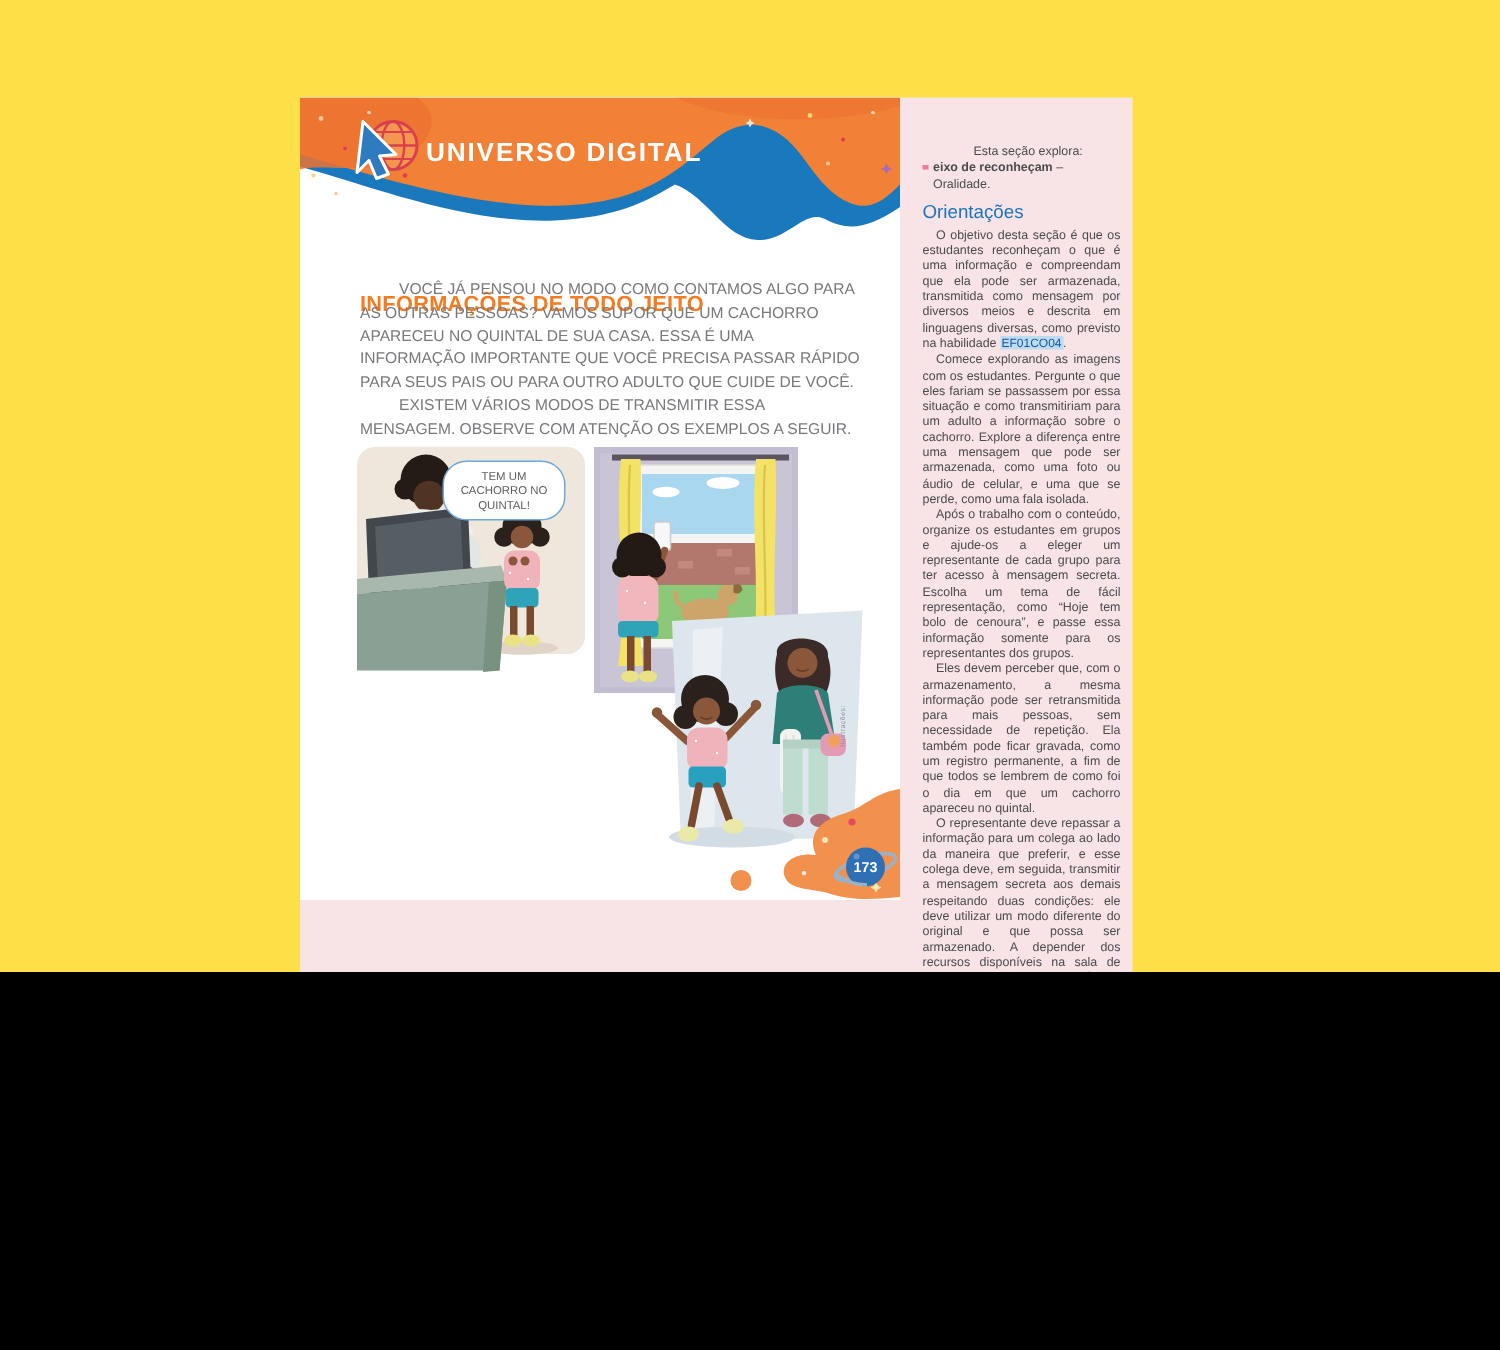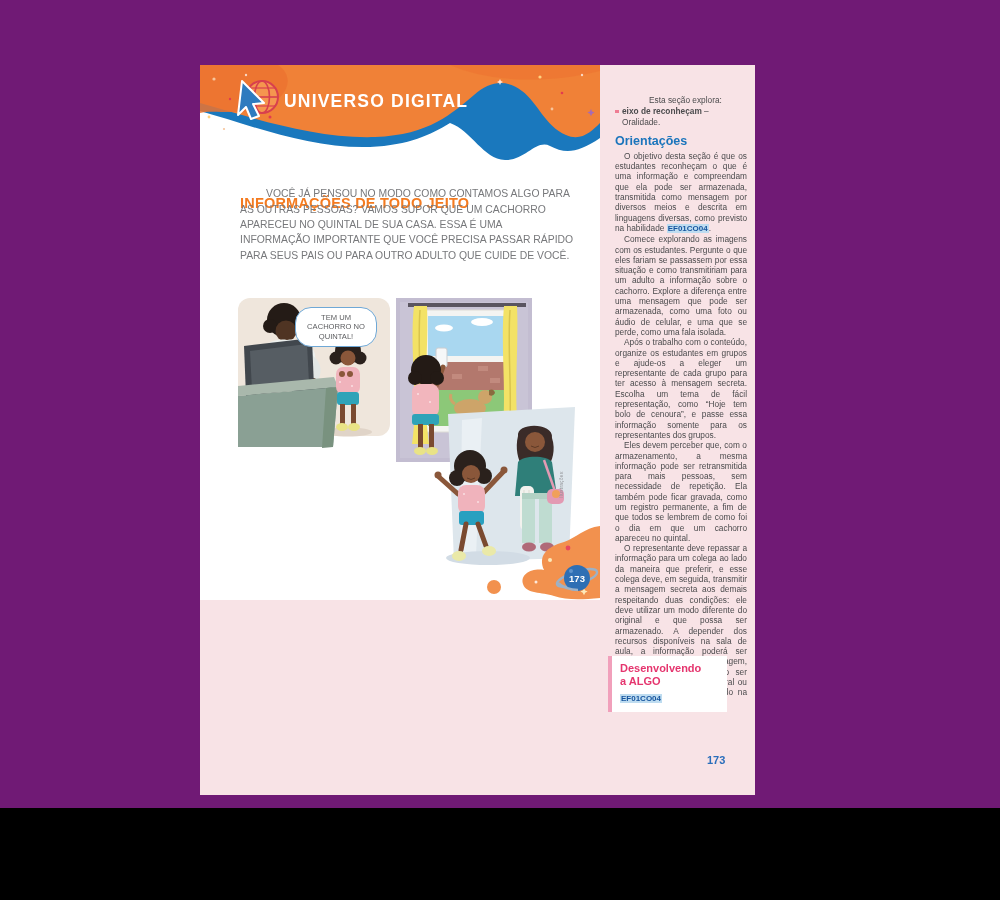--- a/index.html
+++ b/index.html
@@ -1,16 +1,16 @@
 <!DOCTYPE html>
 <html lang="pt"><head>
 <meta charset="utf-8">
 <style>
   html,body{margin:0;padding:0;background:#000;}
-  .stage{position:relative;width:1000px;height:808px;background:#701a75;overflow:hidden;
+  .stage{position:relative;width:1000px;height:648px;background:#fde047;overflow:hidden;
          font-family:"Liberation Sans",sans-serif;}
   .spread{position:absolute;left:200px;top:65px;width:555px;height:730px;background:#f8e3e6;}
 
   
   .student-page{position:absolute;left:0;top:0;width:400px;height:535px;background:#ffffff;overflow:hidden;}
   .header-svg{position:absolute;left:0;top:0;}
   .book-title{position:absolute;left:84px;top:26px;color:#ffffff;font-weight:bold;
               font-size:17.5px;letter-spacing:1.2px;white-space:nowrap;}
   .section-title{position:absolute;left:40px;top:83px;color:#f47b20;font-weight:bold;
                  font-size:14.5px;letter-spacing:.2px;white-space:nowrap;margin-top:47px;}
@@ -28,24 +28,24 @@
                transform:rotate(38deg);z-index:2;}
   .corner-svg{position:absolute;left:280px;top:455px;}
   .illu-credit{position:absolute;left:359px;top:405px;font-size:4.5px;color:#8f9094;
                writing-mode:vertical-rl;transform:rotate(180deg);letter-spacing:.4px;}
 
   
   .teacher-col{position:absolute;left:415px;top:30px;width:132px;}
   .t-small{font-size:8.3px;line-height:10.3px;color:#4b4b4d;margin:0 0 1px;padding-left:34px;}
   .t-bullet{font-size:8.3px;line-height:10.3px;color:#4b4b4d;padding-left:7px;position:relative;}
   .bullet-marker{position:absolute;left:0;top:3.5px;width:3.5px;height:3.5px;background:#ef7d93;}
-  .t-heading{color:#1b75bc;font-size:12.5px;font-weight:bold;margin:7px 0 3px;}
+  .t-heading{color:#1b75bc;font-size:12.5px;font-weight:normal;margin:7px 0 3px;}
   .t-para{font-size:8.3px;line-height:10.3px;color:#4b4b4d;text-align:justify;
           text-indent:9px;margin:0;hyphens:auto;}
-  .code-badge{background:#bedcf0;color:#15549e;font-weight:bold;font-size:8px;padding:0 1px;}
+  .code-badge{background:#bedcf0;color:#15549e;font-weight:normal;font-size:8px;padding:0 1px;}
   .bncc-box{position:absolute;left:408px;top:591px;width:101px;background:#ffffff;
             border-left:4px solid #f1a0bb;padding:6px 6px 7px 8px;}
   .bncc-title{color:#e5356e;font-weight:bold;font-size:11px;line-height:12.5px;margin:0;}
   .bncc-code{display:inline-block;margin-top:4px;}
   .t-pagenum{position:absolute;left:507px;top:689px;color:#2a6ebb;font-weight:bold;font-size:11px;}
 </style>
 </head>
 <body>
 
 <div class="stage">
@@ -91,20 +91,21 @@
           <line x1="48" y1="23" x2="76" y2="23" stroke="#d8404e" stroke-width="1.2"></line>
           <line x1="48" y1="41" x2="76" y2="41" stroke="#d8404e" stroke-width="1.2"></line>
           <path d="M42,16 L64,38 L53,39 L59,51 L51,54 L46,42 L38,50 Z" fill="#2e7bbf" stroke="#ffffff" stroke-width="2" stroke-linejoin="round"></path>
         </g>
       </svg>
       <div class="book-title">UNIVERSO DIGITAL</div>
 
       <div class="section-title">INFORMAÇÕES DE TODO JEITO</div>
 
       <p class="body-text para1">VOCÊ JÁ PENSOU NO MODO COMO CONTAMOS ALGO PARA AS OUTRAS PESSOAS? VAMOS SUPOR QUE UM CACHORRO APARECEU NO QUINTAL DE SUA CASA. ESSA É UMA INFORMAÇÃO IMPORTANTE QUE VOCÊ PRECISA PASSAR RÁPIDO PARA SEUS PAIS OU PARA OUTRO ADULTO QUE CUIDE DE VOCÊ.</p>
+      <p class="body-text para2">EXISTEM VÁRIOS MODOS DE TRANSMITIR ESSA MENSAGEM. OBSERVE COM ATENÇÃO OS EXEMPLOS A SEGUIR.</p>
 
       <svg class="illu-svg" width="350" height="290" viewBox="0 0 350 290">
 
         <g>
           <rect x="8" y="8" width="152" height="138" rx="12" fill="#efe6dc"></rect>
           <ellipse cx="118" cy="142" rx="24" ry="4.5" fill="#e0d4c8"></ellipse>
 
           <circle cx="54" cy="30" r="17" fill="#241b16"></circle>
           <circle cx="40" cy="36" r="7" fill="#241b16"></circle>
           <circle cx="67" cy="38" r="7" fill="#241b16"></circle>

